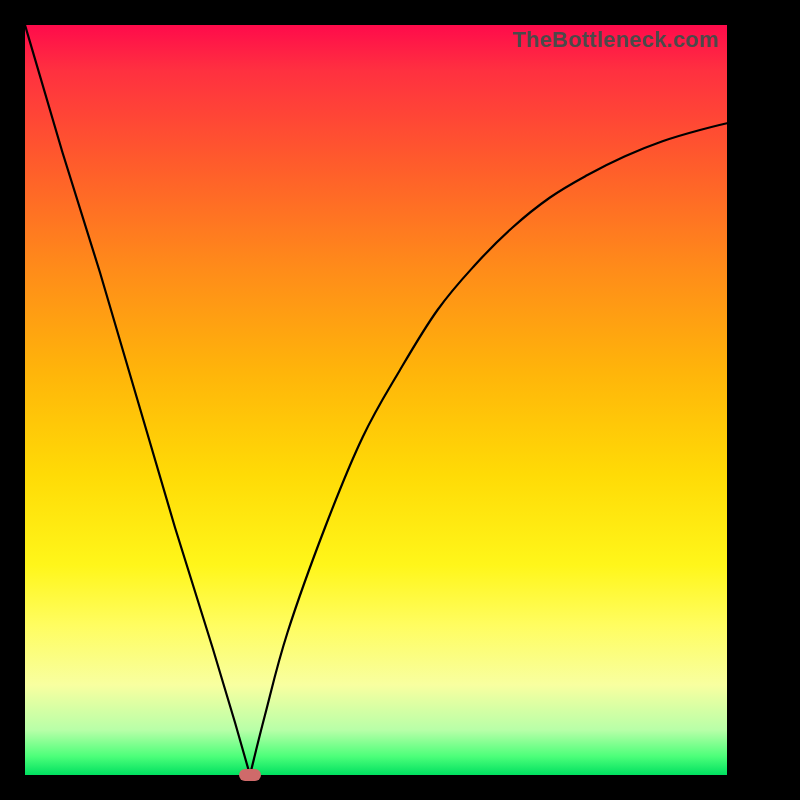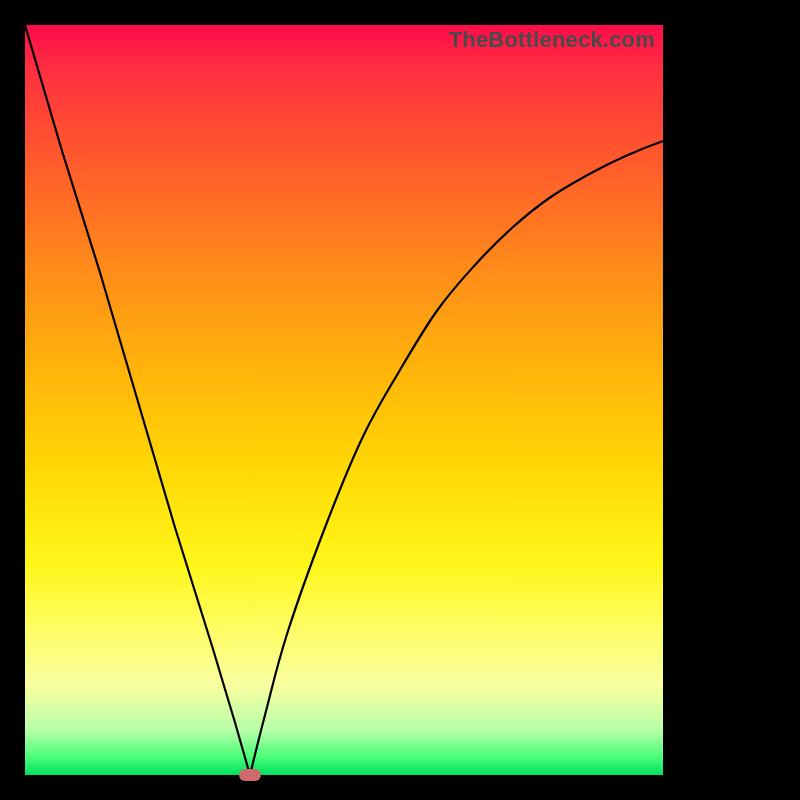--- a/index.html
+++ b/index.html
@@ -13,21 +13,21 @@
   .frame {
     width: 800px;
     height: 800px;
     background: #000;
     position: relative;
   }
   .plot-area {
     position: absolute;
     left: 25px;
     top: 25px;
-    width: 638px;
+    width: 702px;
     height: 750px;
     background: linear-gradient(to bottom,
       #ff0b4b 0%,
       #ff3040 6%,
       #ff5a2c 18%,
       #ff8a1a 32%,
       #ffb40a 46%,
       #ffdb06 60%,
       #fff61a 72%,
       #fffd60 80%,

